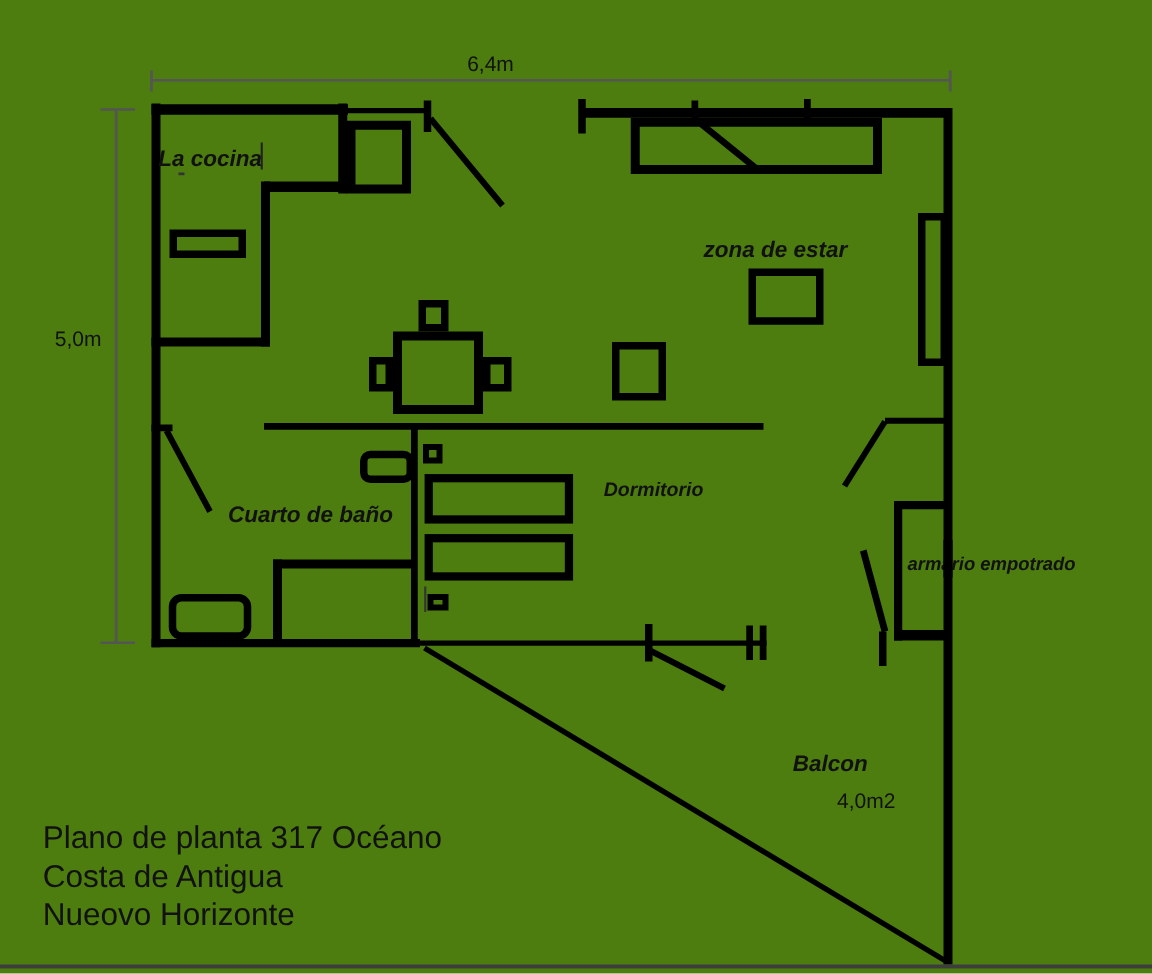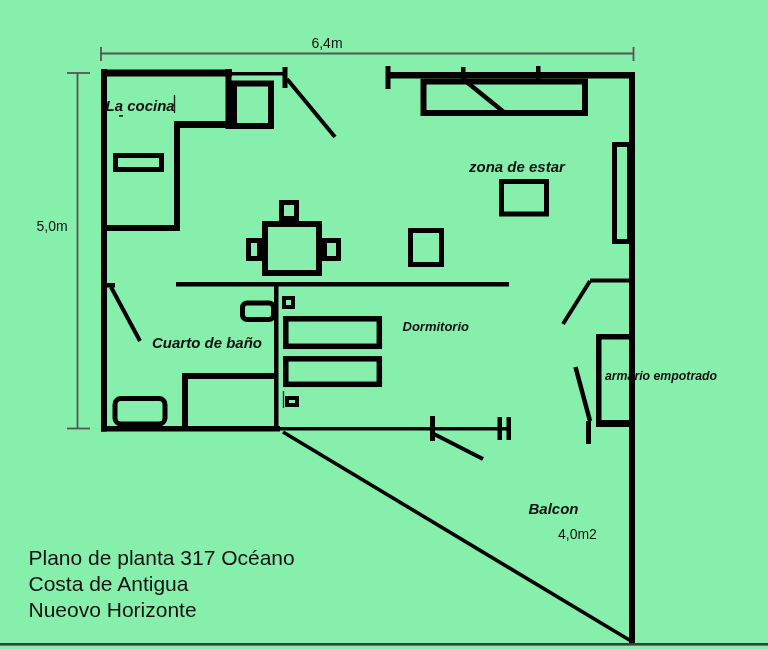--- a/index.html
+++ b/index.html
@@ -1,16 +1,16 @@
 <!DOCTYPE html>
 <html><head>
 <meta charset="utf-8">
 <style>
   html,body{margin:0;padding:0;background:#ffffff;}
-  .page{position:relative;width:768px;height:649px;background:#86efac;overflow:hidden;}
+  .page{position:relative;width:768px;height:649px;background:#4d7c0f;overflow:hidden;}
   svg text{font-family:"Liberation Sans",sans-serif;fill:#111;}
   .lbl{font-weight:bold;font-style:italic;}
 </style>
 </head>
 <body>
 <div class="page">
 <svg width="768" height="649" viewBox="0 0 768 649">
 
 <g stroke="#555" stroke-width="1.8">
   <line x1="101" y1="53.5" x2="633.5" y2="53.5"></line>

